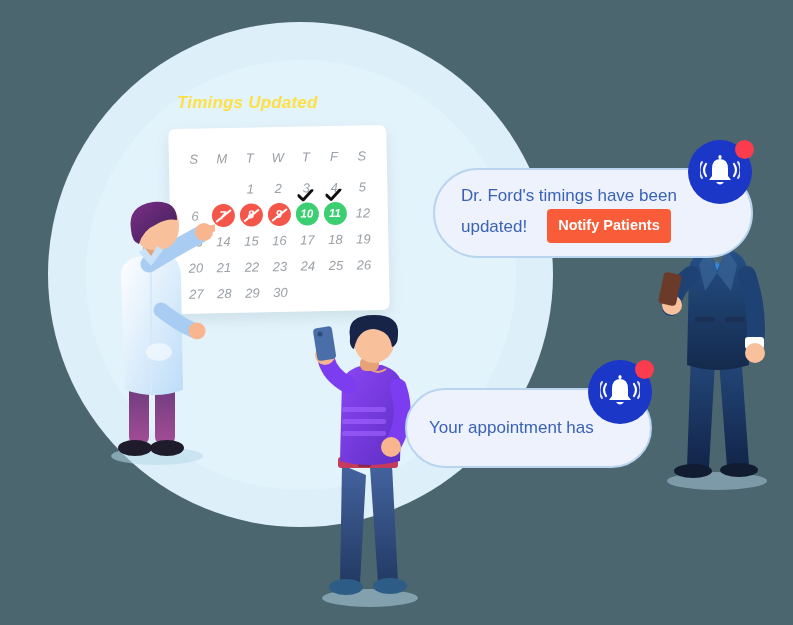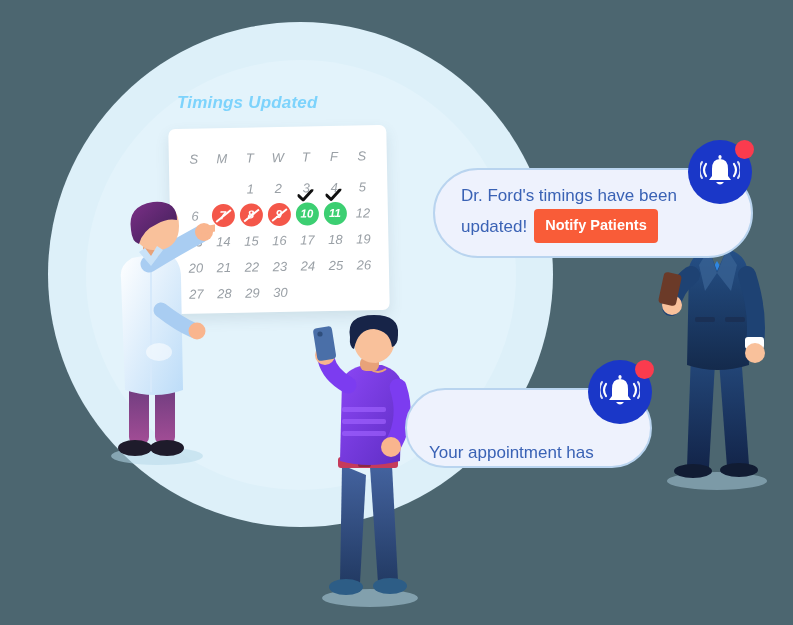--- a/index.html
+++ b/index.html
@@ -37,21 +37,21 @@
   }
 
   
   .title {
     position: absolute;
     left: 177px;
     top: 93px;
     font-size: 17px;
     font-weight: bold;
     font-style: italic;
-    color: #7dd3fc;
+    color: #fde047;
     letter-spacing: .2px;
     white-space: nowrap;
   }
 
   
   .cal-card {
     position: absolute;
     left: 170px;
     top: 127px;
     width: 218px;
@@ -135,38 +135,37 @@
     border-radius: 45px;
     padding: 4px 26px;
   }
   .bubble-2 {
     left: 405px;
     top: 388px;
     width: 247px;
     height: 80px;
     border-radius: 40px;
     padding: 0 22px;
-    align-items: flex-end;
   }
   .bubble-text {
     font-size: 17px;
     color: #3a62b5;
     line-height: 1.55;
   }
   .bubble-1 .bubble-text { width: 270px; }
   .notify-btn {
     display: inline-block;
     background: #f95c38;
     color: #ffffff;
     font-size: 14.5px;
     font-weight: bold;
     padding: 5px 11px 6px 11px;
     border-radius: 4px;
     vertical-align: 2px;
-    margin-left: 7px;
+    margin-left: 20px;
     white-space: nowrap;
   }
 
   
   .bell {
     position: absolute;
     width: 64px;
     height: 64px;
     border-radius: 50%;
     background: #1a37c8;

